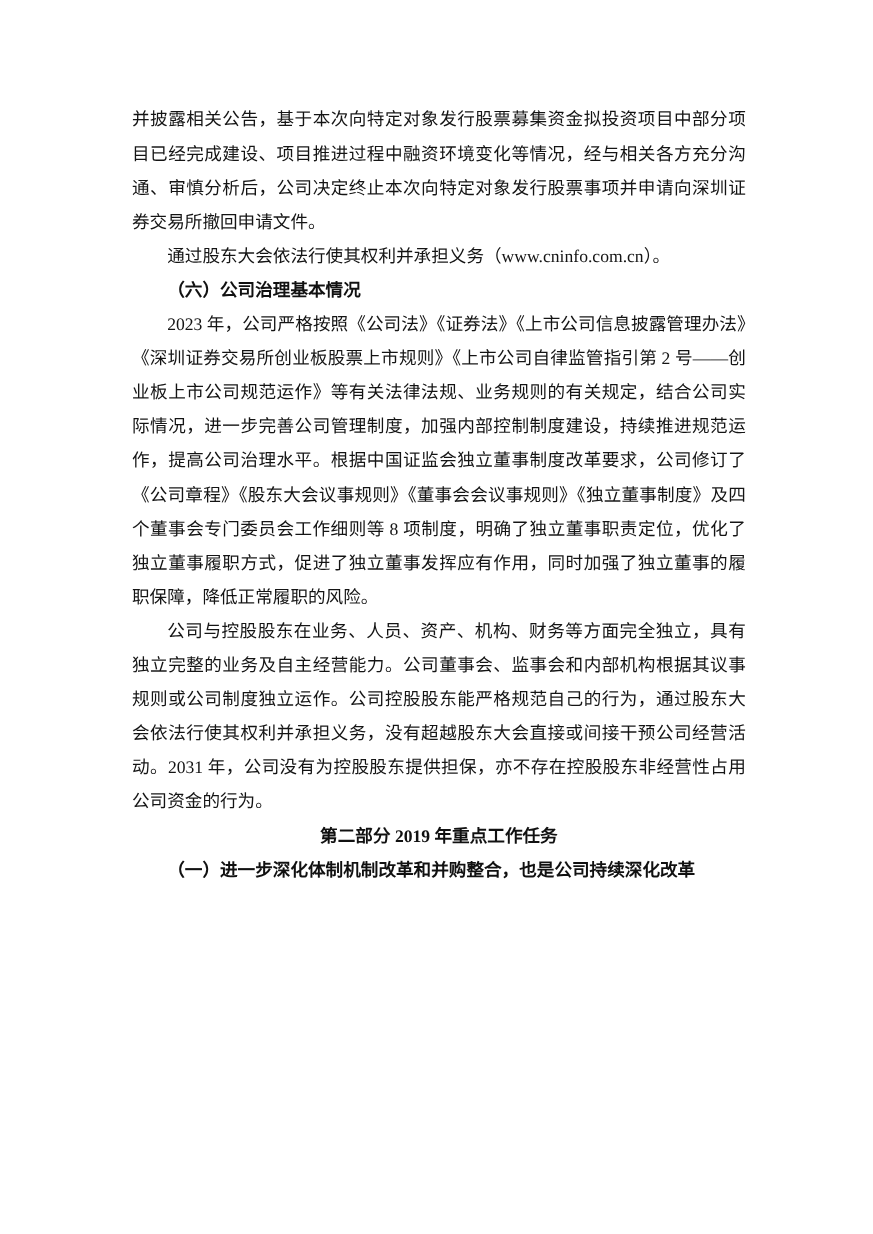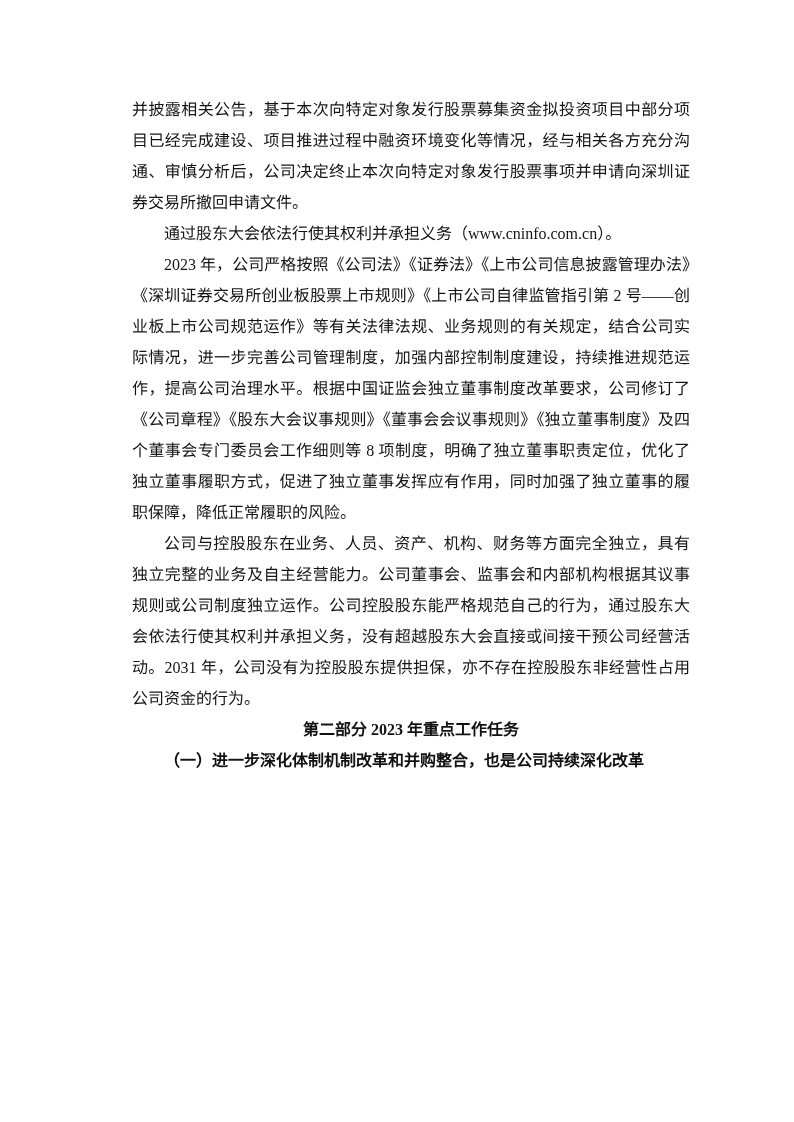--- a/index.html
+++ b/index.html
@@ -10,21 +10,21 @@
   .page {
     position: relative;
     width: 794px;
     height: 1122px;
     background: #ffffff;
     overflow: hidden;
     font-family: "Liberation Serif", "DejaVu Serif", serif;
   }
   .content {
     position: absolute;
-    left: 132px;
+    left: 120px;
     top: 94px;
     width: 558px;
     color: #141414;
     font-size: 16px;
     line-height: 31px;
     text-align: justify;
     text-justify: inter-ideograph;
   }
   .para {
     margin: 0;
@@ -53,24 +53,25 @@
 </head>
 <body>
 
 <div class="page">
   <div class="content">
 
     <p class="para no-indent">并披露相关公告，基于本次向特定对象发行股票募集资金拟投资项目中部分项目已经完成建设、项目推进过程中融资环境变化等情况，经与相关各方充分沟通、审慎分析后，公司决定终止本次向特定对象发行股票事项并申请向深圳证券交易所撤回申请文件。</p>
 
     <p class="para">通过股东大会依法行使其权利并承担义务（www.cninfo.com.cn）。</p>
 
+    <h3 class="heading indent">（六）公司治理基本情况</h3>
 
     <p class="para">2023 年，公司严格按照《公司法》《证券法》《上市公司信息披露管理办法》《深圳证券交易所创业板股票上市规则》《上市公司自律监管指引第 2 号——创业板上市公司规范运作》等有关法律法规、业务规则的有关规定，结合公司实际情况，进一步完善公司管理制度，加强内部控制制度建设，持续推进规范运作，提高公司治理水平。根据中国证监会独立董事制度改革要求，公司修订了《公司章程》《股东大会议事规则》《董事会会议事规则》《独立董事制度》及四个董事会专门委员会工作细则等 8 项制度，明确了独立董事职责定位，优化了独立董事履职方式，促进了独立董事发挥应有作用，同时加强了独立董事的履职保障，降低正常履职的风险。</p>
 
     <p class="para">公司与控股股东在业务、人员、资产、机构、财务等方面完全独立，具有独立完整的业务及自主经营能力。公司董事会、监事会和内部机构根据其议事规则或公司制度独立运作。公司控股股东能严格规范自己的行为，通过股东大会依法行使其权利并承担义务，没有超越股东大会直接或间接干预公司经营活动。2031 年，公司没有为控股股东提供担保，亦不存在控股股东非经营性占用公司资金的行为。</p>
 
-    <h2 class="heading center">第二部分 2023 年重点工作任务</h2>
+    <h2 class="heading center">第二部分 2019 年重点工作任务</h2>
 
 
     <h3 class="heading indent">（一）进一步深化体制机制改革和并购整合，也是公司持续深化改革</h3>
 
   </div>
 </div>
 
 </body></html>

